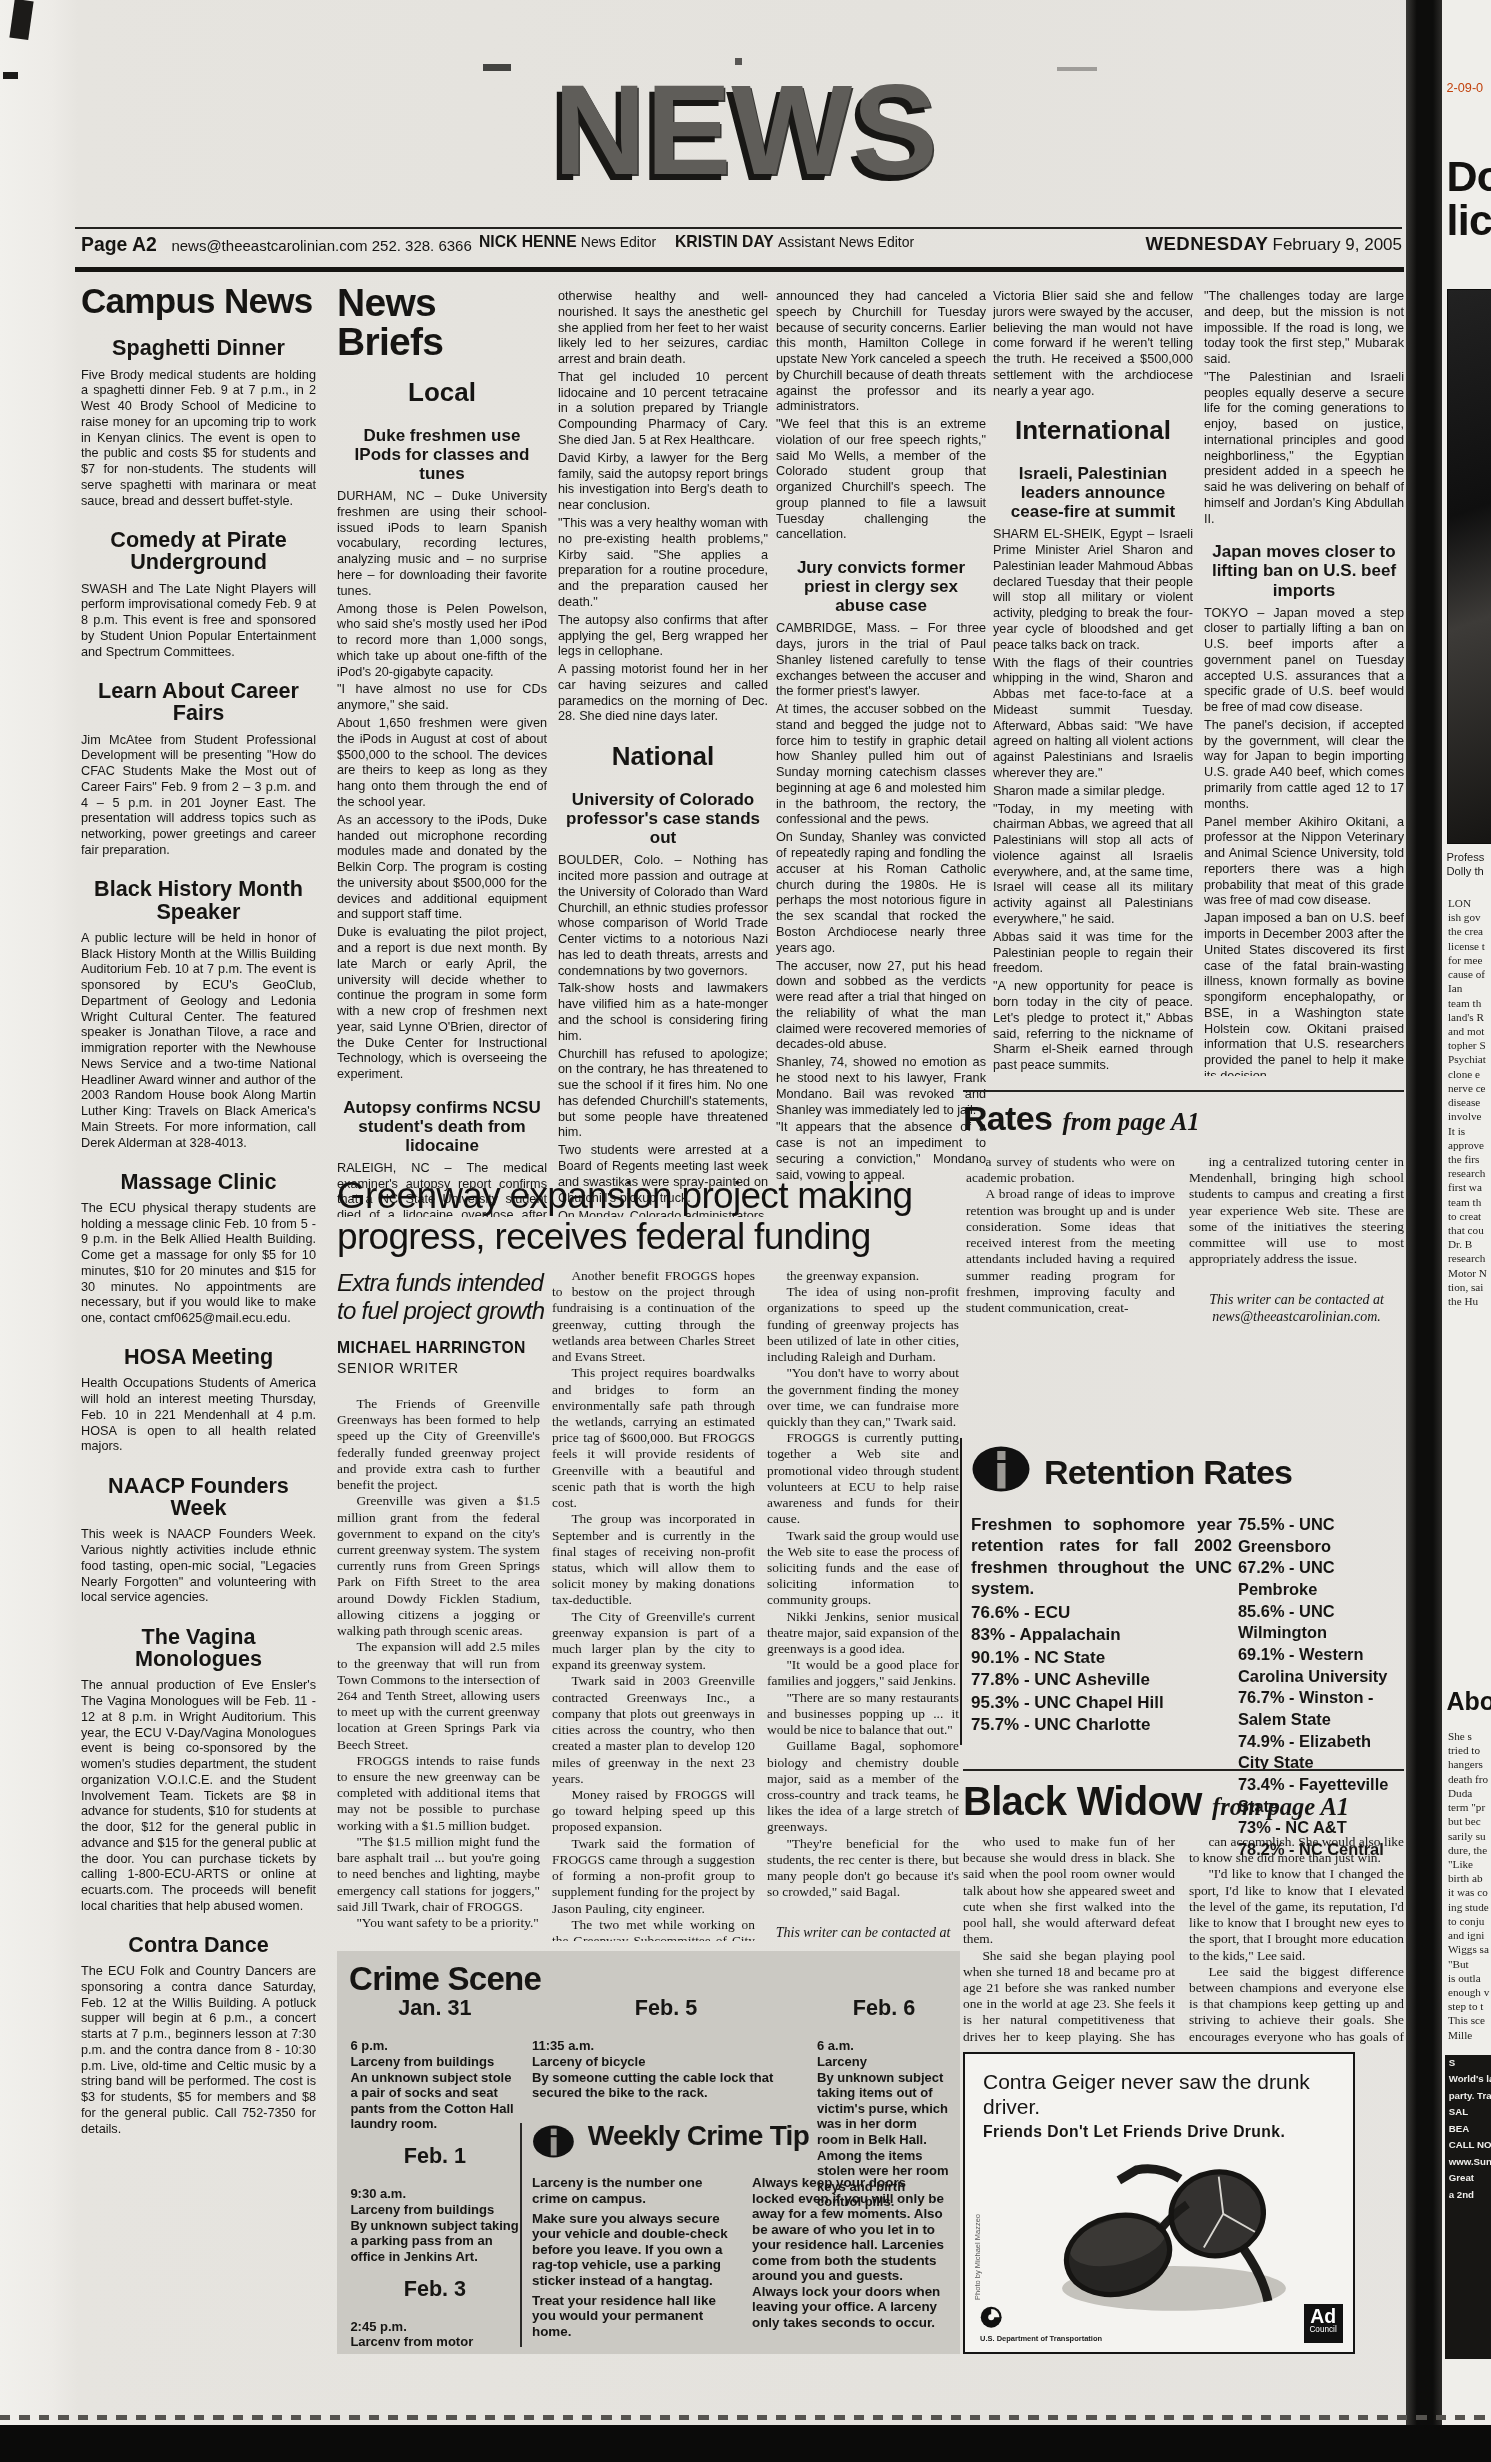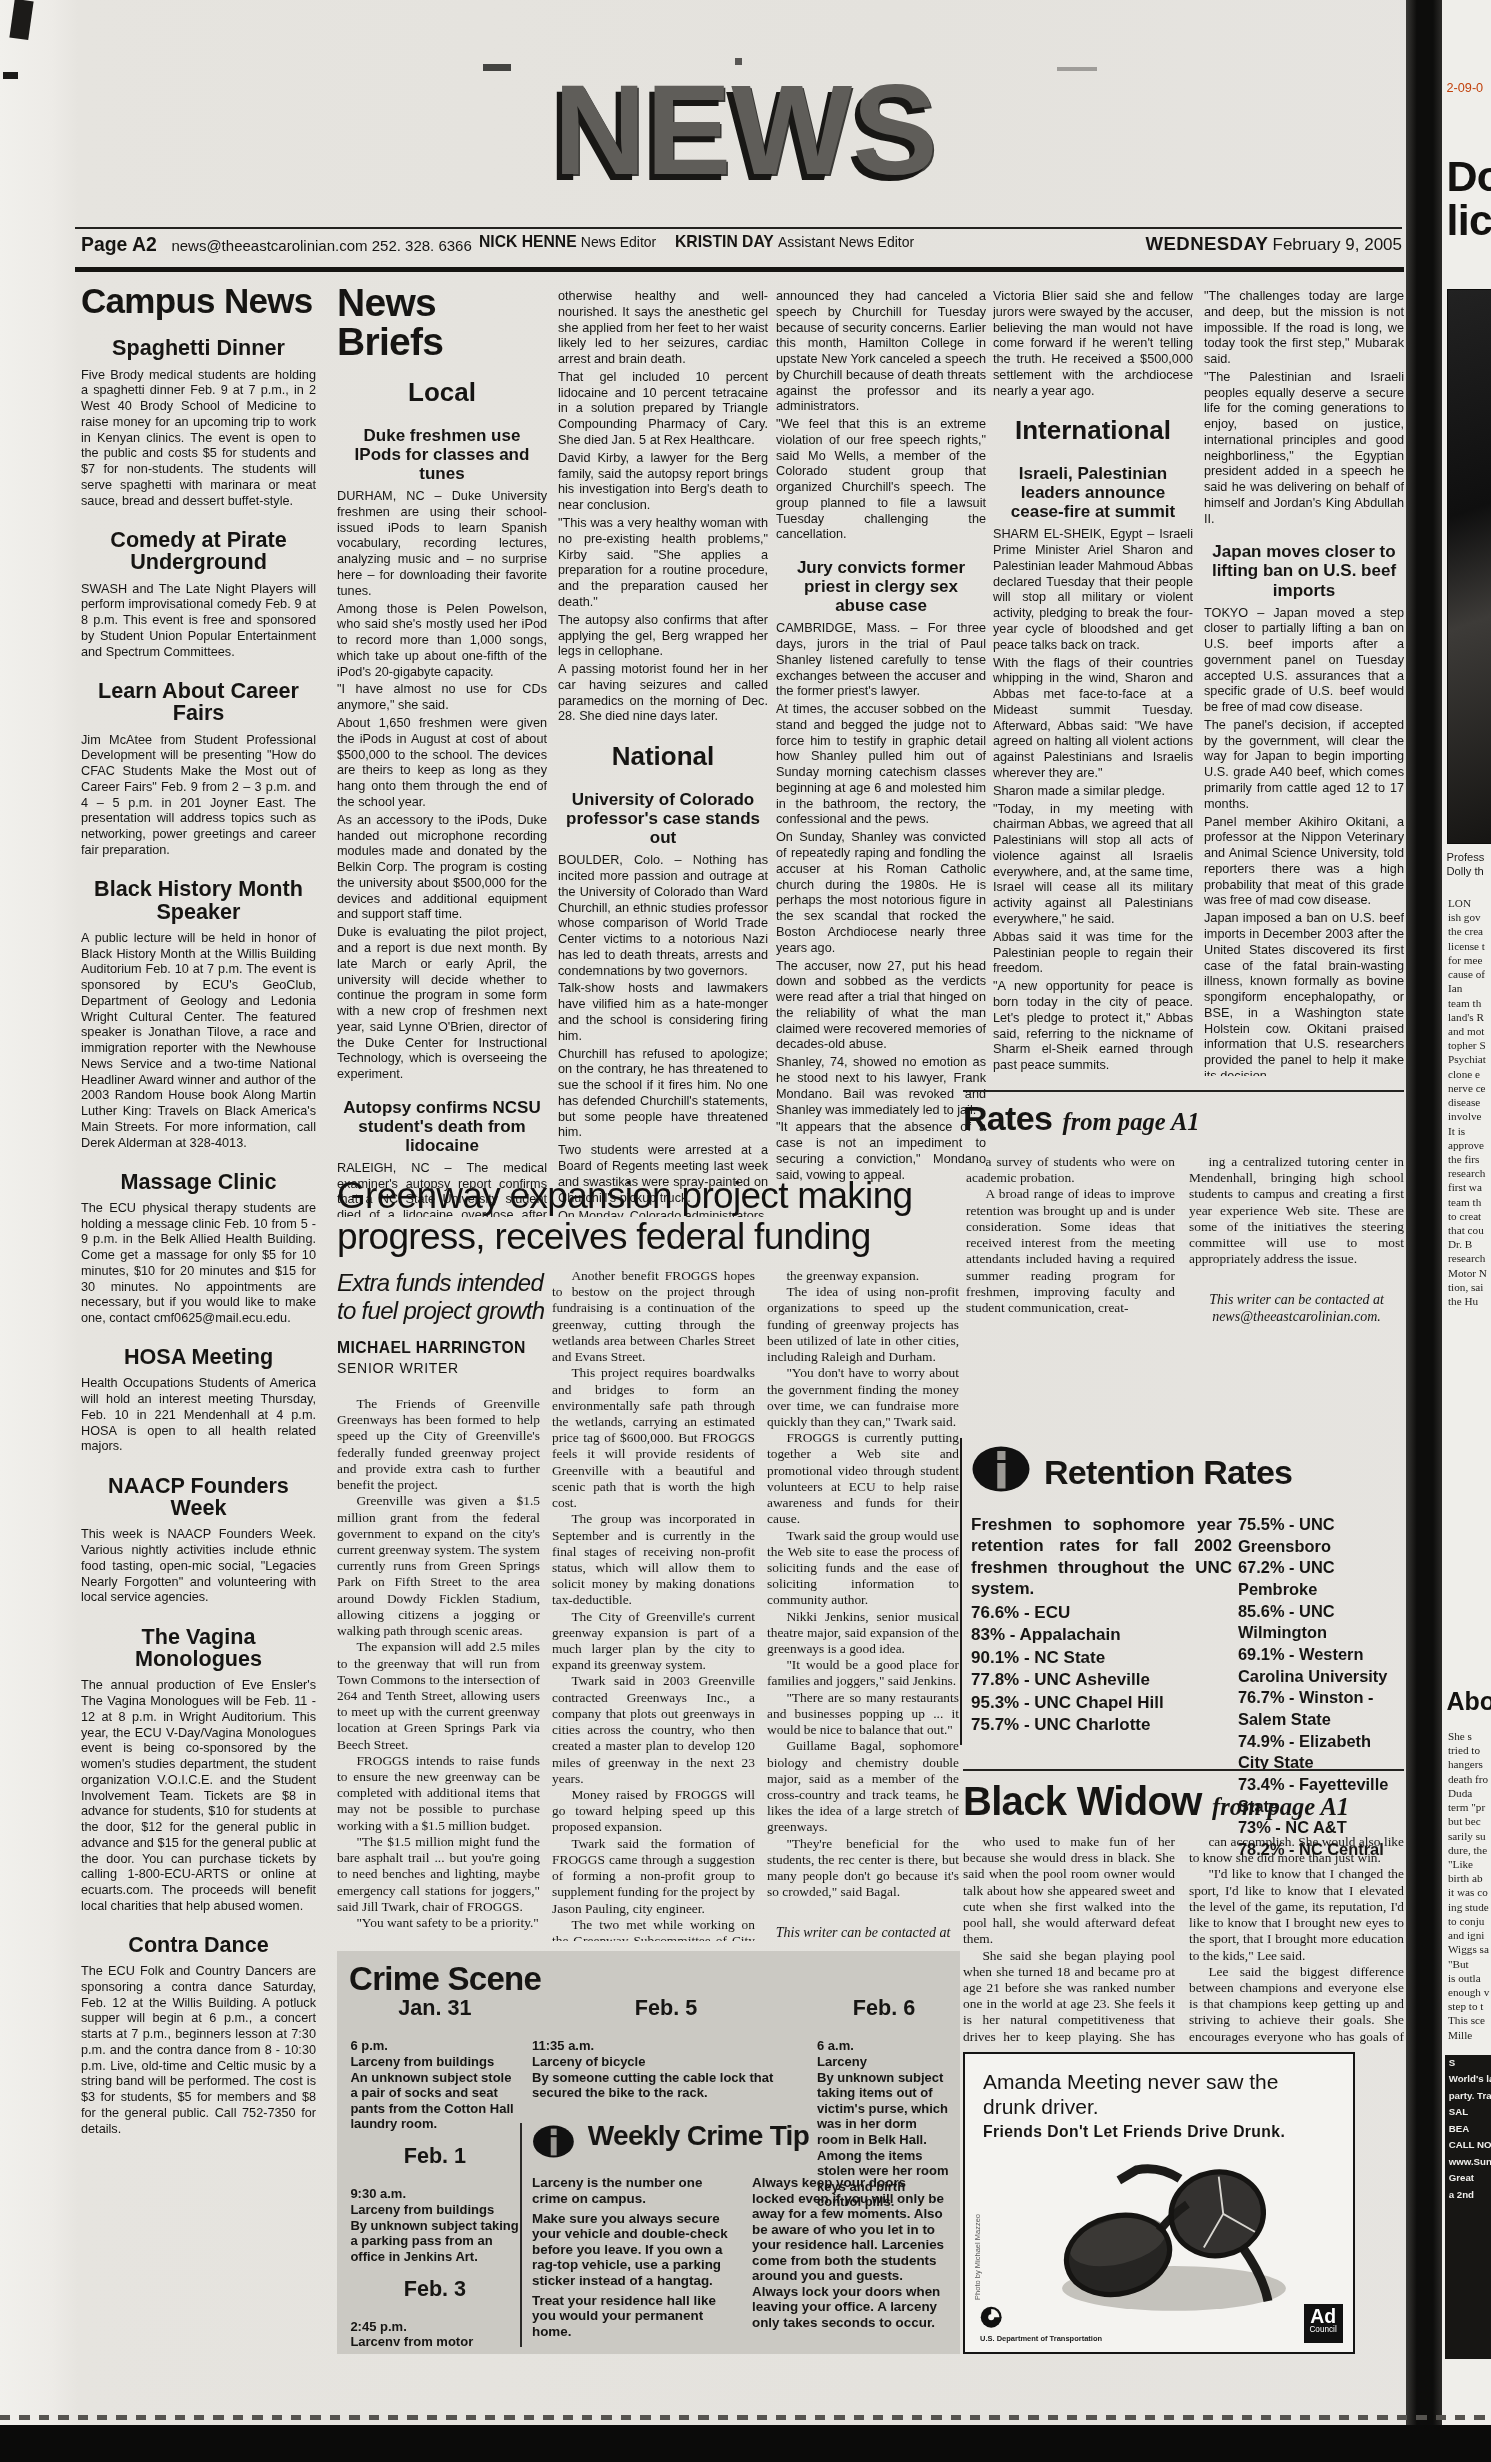--- a/index.html
+++ b/index.html
@@ -211,21 +211,21 @@
       <p class="t-ps serif">Twark said in 2003 Greenville contracted Greenways Inc., a company that plots out greenways in cities across the country, who then created a master plan to develop 120 miles of greenway in the next 23 years.</p>
       <p class="t-ps serif">Money raised by FROGGS will go toward helping speed up this proposed expansion.</p>
       <p class="t-ps serif">Twark said the formation of FROGGS came through a suggestion of forming a non-profit group to supplement funding for the project by Jason Pauling, city engineer.</p>
       <p class="t-ps serif">The two met while working on the Greenway Subcommittee of City Council, which meets once every two months to discuss</p>
     </div>
   <div id="gw2" class="col" style="left:767px;top:1268px;width:192px;height:673px;">
       <p class="t-ps serif">the greenway expansion.</p>
       <p class="t-ps serif">The idea of using non-profit organizations to speed up the funding of greenway projects has been utilized of late in other cities, including Raleigh and Durham.</p>
       <p class="t-ps serif">"You don't have to worry about the government finding the money over time, we can fundraise more quickly than they can," Twark said.</p>
       <p class="t-ps serif">FROGGS is currently putting together a Web site and promotional video through student volunteers at ECU to help raise awareness and funds for their cause.</p>
-      <p class="t-ps serif">Twark said the group would use the Web site to ease the process of soliciting funds and the ease of soliciting information to community author.</p>
+      <p class="t-ps serif">Twark said the group would use the Web site to ease the process of soliciting funds and the ease of soliciting information to community groups.</p>
       <p class="t-ps serif">Nikki Jenkins, senior musical theatre major, said expansion of the greenways is a good idea.</p>
       <p class="t-ps serif">"It would be a good place for families and joggers," said Jenkins.</p>
       <p class="t-ps serif">"There are so many restaurants and businesses popping up ... it would be nice to balance that out."</p>
       <p class="t-ps serif">Guillame Bagal, sophomore biology and chemistry double major, said as a member of the cross-country and track teams, he likes the idea of a large stretch of greenways.</p>
       <p class="t-ps serif">"They're beneficial for the students, the rec center is there, but many people don't go because it's so crowded," said Bagal.</p>
       <p class="t-tag">This writer can be contacted at news@theeastcarolinian.com.</p>
     </div>
 
   <div class="rule-thin" style="left:963px;top:1090px;width:441px;height:1.5px;"></div>
   <div class="abs" style="left:963px;top:1099px;">
@@ -322,21 +322,21 @@
         <p class="tip-p">Larceny is the number one crime on campus.</p>
         <p class="tip-p">Make sure you always secure your vehicle and double-check before you leave. If you own a rag-top vehicle, use a parking sticker instead of a hangtag.</p>
         <p class="tip-p">Treat your residence hall like you would your permanent home.</p>
       </div>
     <div id="tip1" class="crime-col" style="left:415px;top:224px;width:200px;height:170px;">
         <p class="tip-p">Always keep your doors locked even if you will only be away for a few moments. Also be aware of who you let in to your residence hall. Larcenies come from both the students around you and guests. Always lock your doors when leaving your office. A larceny only takes seconds to occur.</p>
       </div>
   </div>
 
   <div class="adbox">
-    <div class="ad-head">Amanda Meeting never saw the drunk driver.</div>
+    <div class="ad-head">Contra Geiger never saw the drunk driver.</div>
     <div class="ad-tag">Friends Don't Let Friends Drive Drunk.</div>
     <svg class="abs" style="left:82px;top:89px;" width="254" height="179" viewBox="0 0 340 240">
       <ellipse cx="170" cy="195" rx="150" ry="30" fill="#c4c2bc"></ellipse>
       <ellipse cx="95" cy="150" rx="70" ry="52" fill="#262523" transform="rotate(-14 95 150)"></ellipse>
       <ellipse cx="95" cy="132" rx="66" ry="30" fill="#4a4846" opacity="0.55" transform="rotate(-14 95 132)"></ellipse>
       <ellipse cx="228" cy="95" rx="62" ry="56" fill="#343230" transform="rotate(-10 228 95)"></ellipse>
       <path d="M230 45 L236 95 L210 140 M236 95 L280 120" stroke="#d8d6d0" stroke-width="2.5" fill="none"></path>
       <path d="M150 118 Q168 96 188 82" stroke="#1c1b19" stroke-width="11" fill="none"></path>
       <path d="M178 48 Q150 30 120 36 L96 50" stroke="#1c1b19" stroke-width="12" fill="none"></path>
       <path d="M262 140 Q290 180 296 212" stroke="#1c1b19" stroke-width="12" fill="none"></path>

